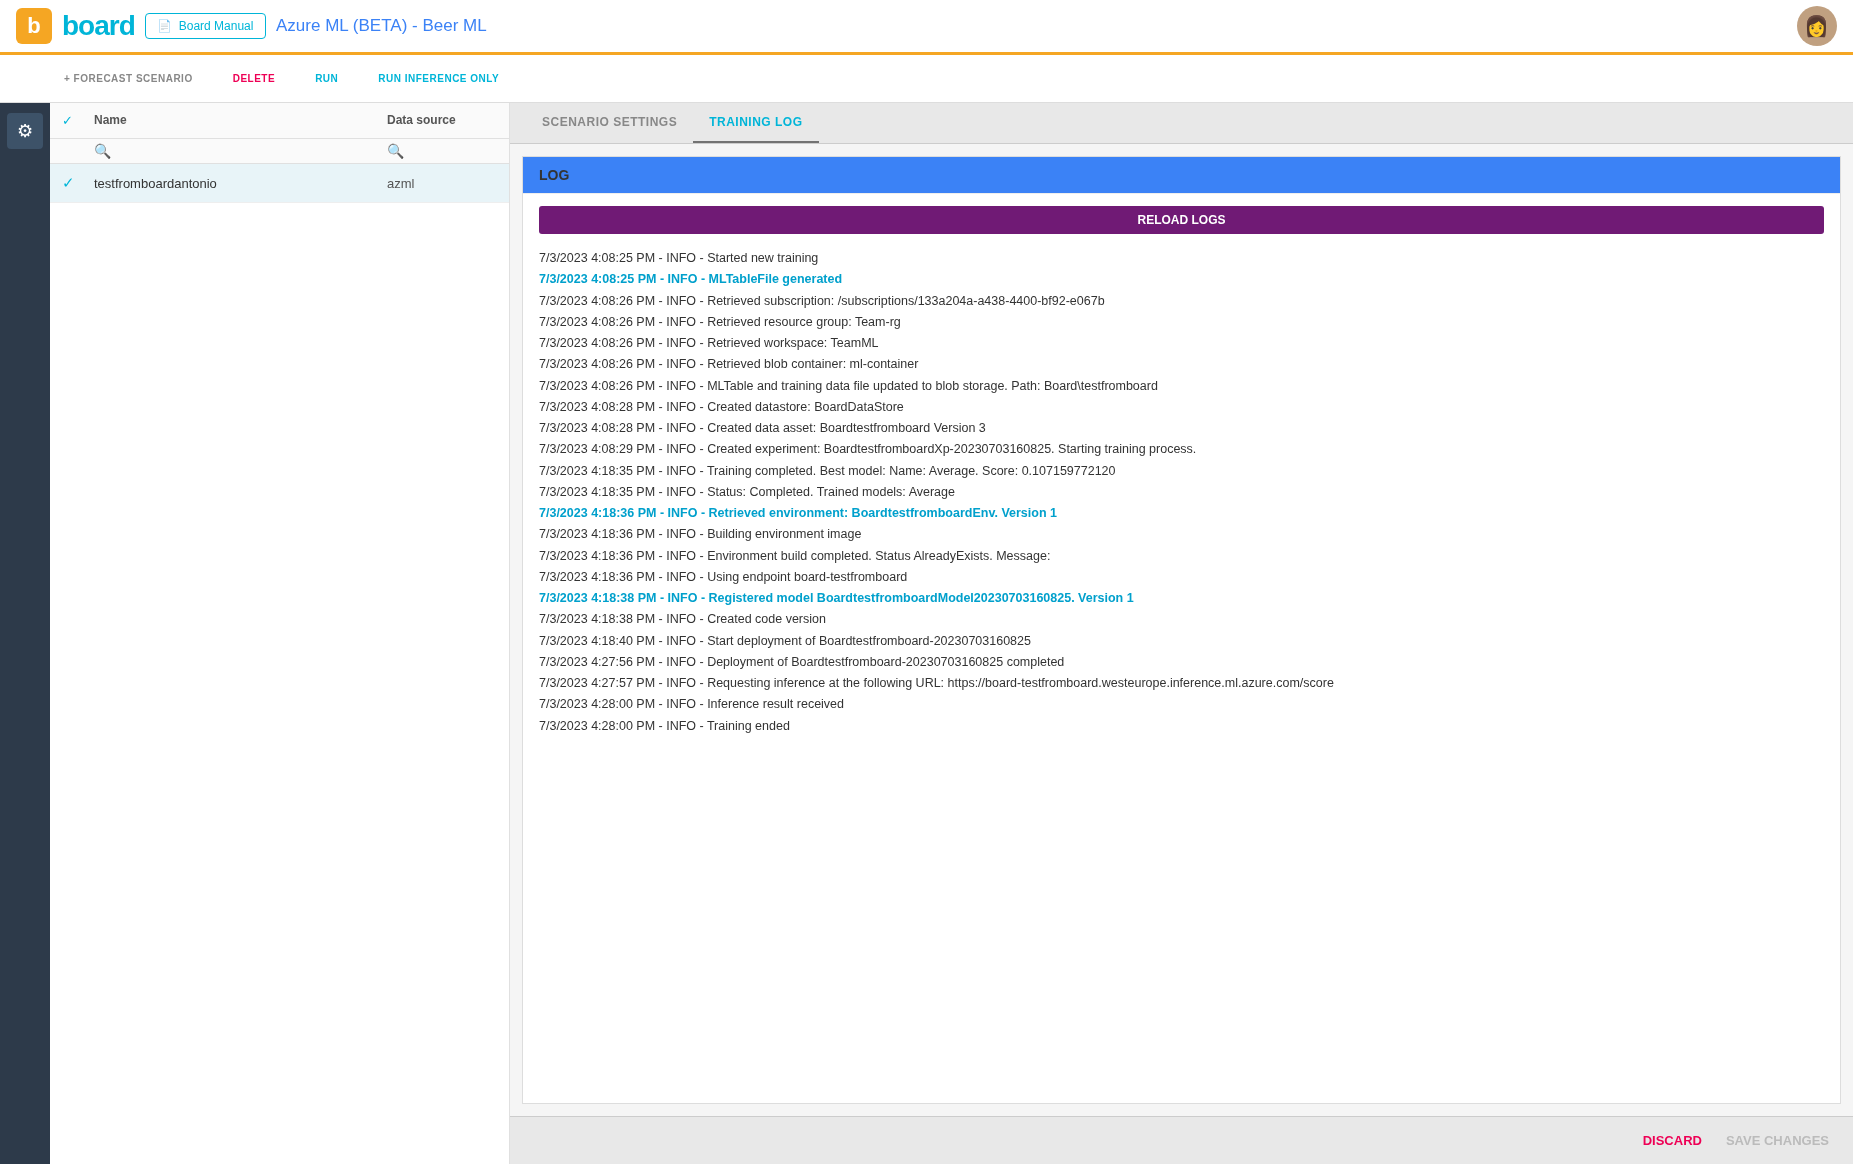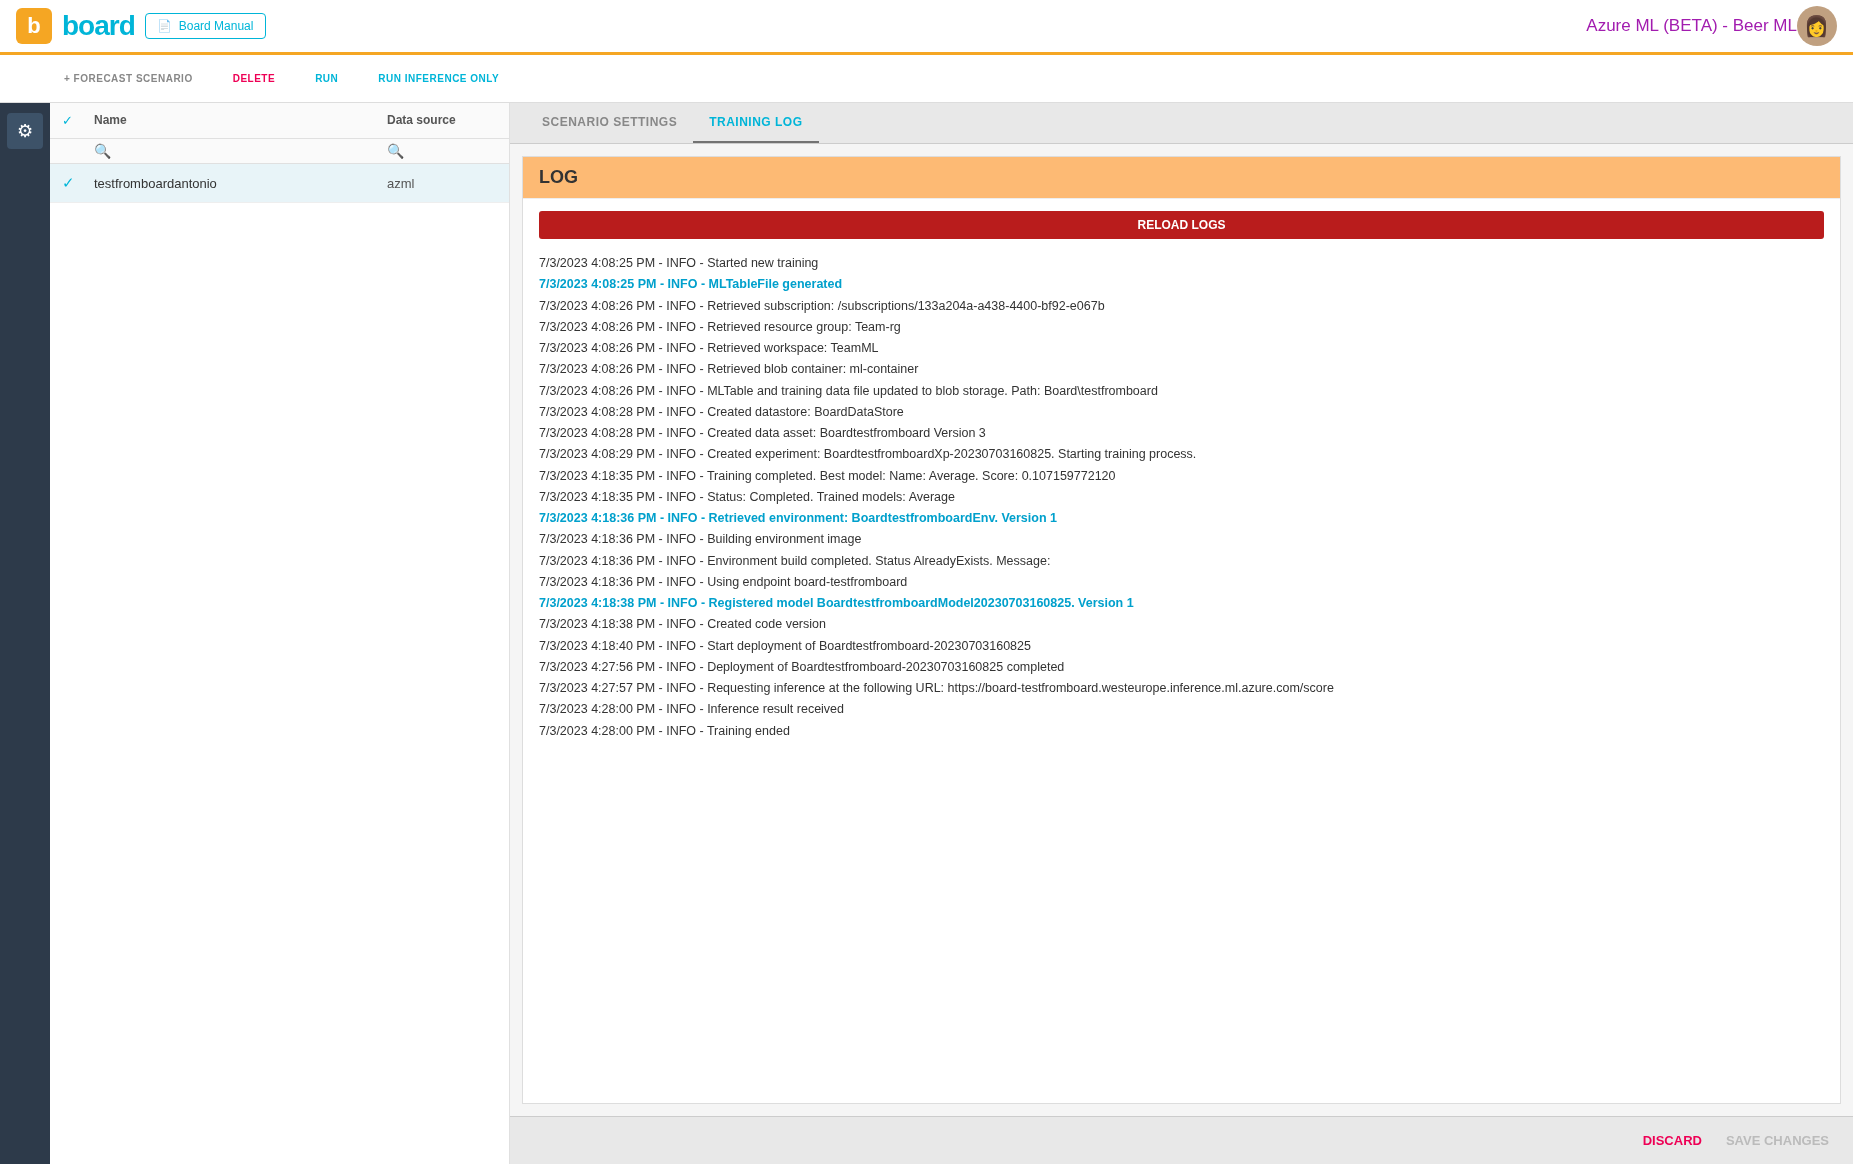--- a/index.html
+++ b/index.html
@@ -36,24 +36,24 @@
       color: #00b5d8;
       background: #fff;
       border-radius: 4px;
       padding: 5px 12px;
       font-size: 12px;
       cursor: pointer;
       display: flex; align-items: center; gap: 6px;
     }
     .header-title {
       flex: 1;
-      text-align: right;
+      text-align: left;
       font-size: 17px;
       font-weight: 400;
-      color: #a21caf;
+      color: #3b82f6;
     }
     .avatar {
       width: 40px; height: 40px;
       border-radius: 50%;
       background: #c0a080;
       overflow: hidden;
       display: flex; align-items: center; justify-content: center;
       font-size: 20px;
     }
 
@@ -199,28 +199,28 @@
       background: #fff;
       margin: 12px;
       border: 1px solid #ddd;
       display: flex;
       flex-direction: column;
       overflow: hidden;
     }
     .log-header {
       padding: 10px 16px;
       border-bottom: 1px solid #eee;
-      font-size: 18px;
+      font-size: 14px;
       font-weight: bold;
       color: #333;
-      background: #fdba74;
+      background: #3b82f6;
     }
     .reload-btn {
       margin: 12px 16px 10px;
-      background: #b91c1c;
+      background: #701a75;
       color: #fff;
       border: none;
       border-radius: 3px;
       padding: 7px 16px;
       font-size: 12px;
       font-weight: 600;
       cursor: pointer;
       display: inline-block;
     }
     .log-content {

